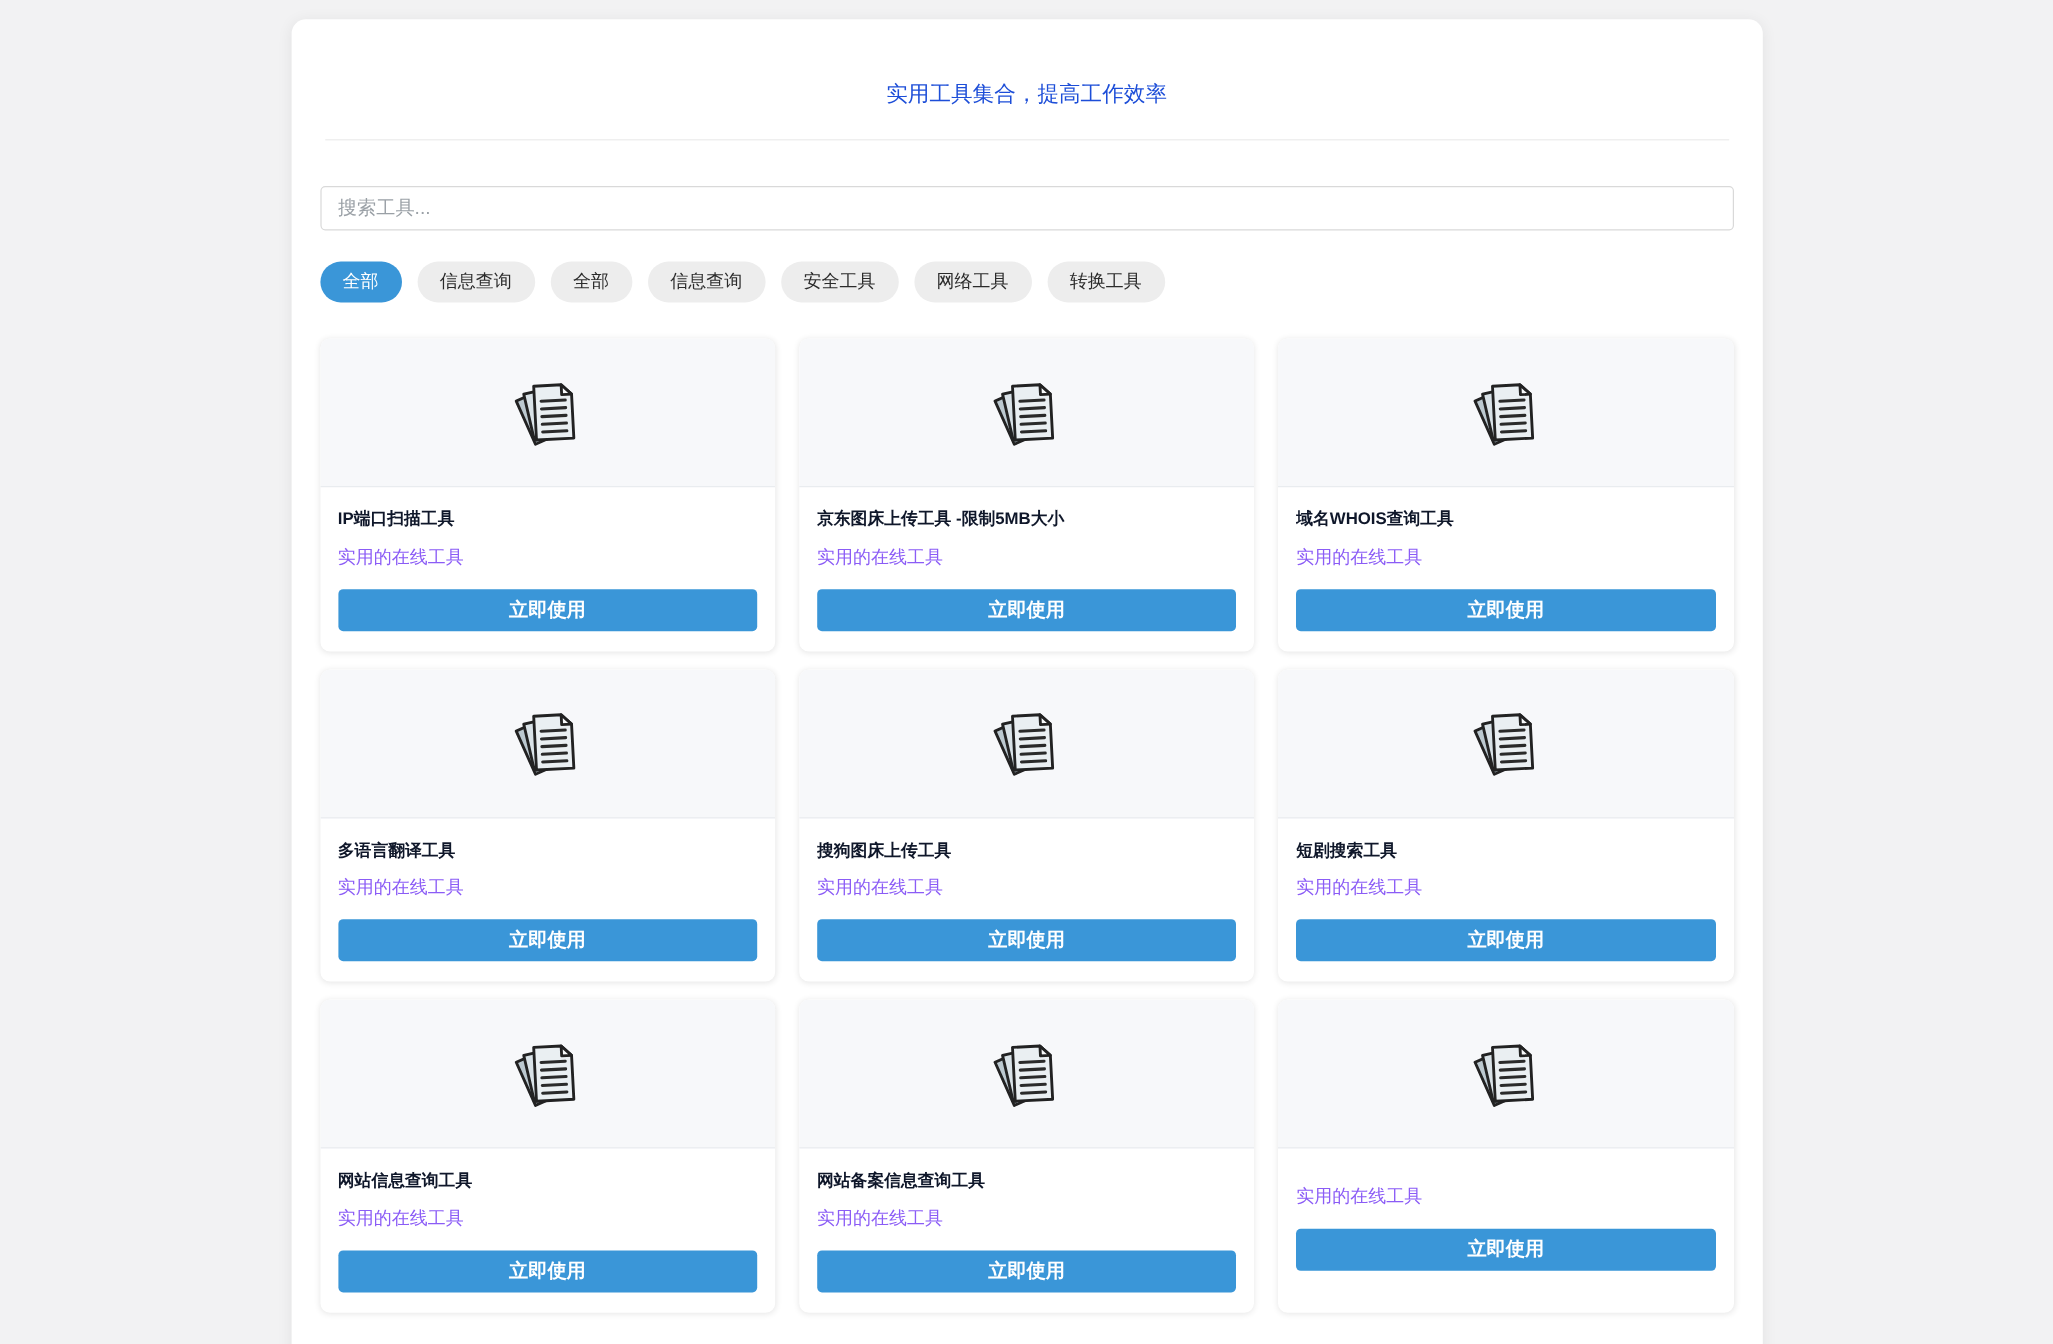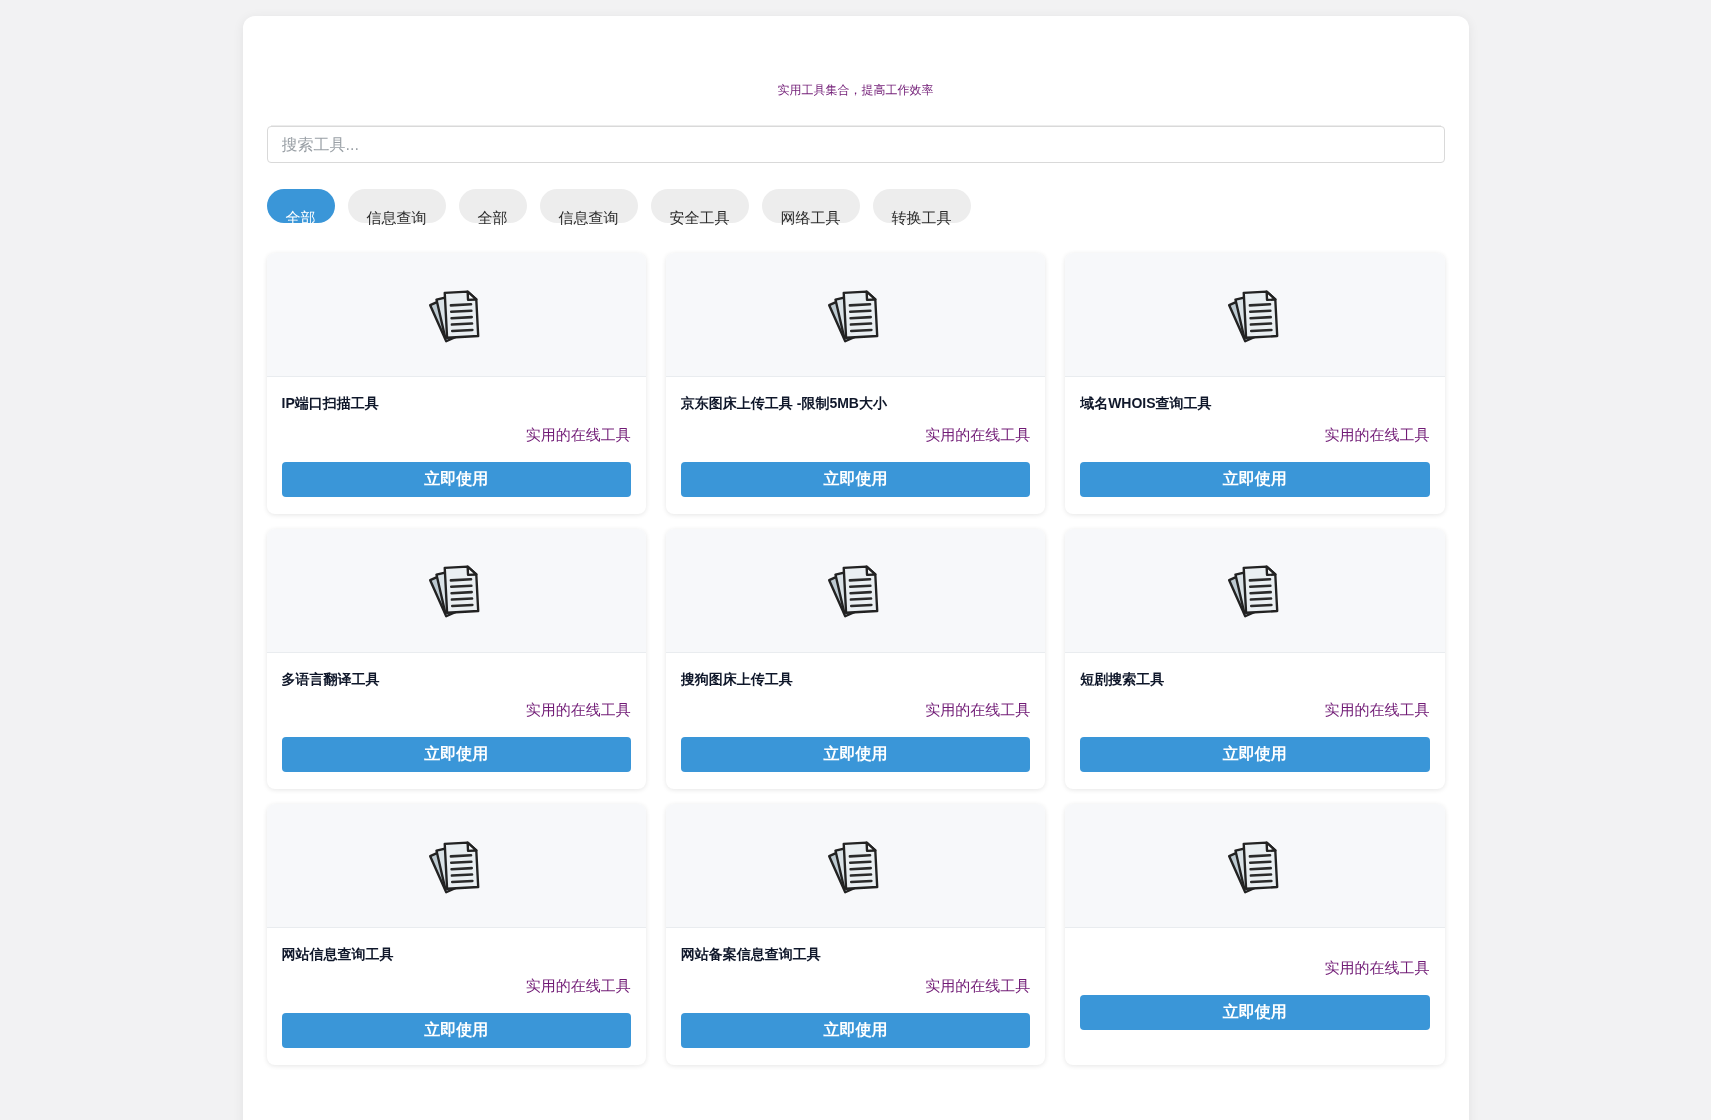--- a/index.html
+++ b/index.html
@@ -14,37 +14,37 @@
     margin:16px auto 0;
     background:#ffffff;
     border-radius:12px;
     box-shadow:0 2px 12px rgba(0,0,0,.07);
     padding:34px 24px 40px;
     min-height:1150px;
   }
   
   .header { text-align:center; }
   .page-title { font-size:36px; font-weight:bold; color:#2c3e50; letter-spacing:1px; }
-  .page-subtitle { font-size:12px; color:#701a75; margin-top:32px; }
+  .page-subtitle { font-size:18px; color:#1d4ed8; margin-top:16px; }
   .header-divider { border:none; border-top:1px solid #ececec; margin:26px 4px 0; }
   
-  .search-wrap { }
+  .search-wrap { margin-top:38px; }
   .search-input {
     width:100%; height:37px;
     border:1px solid #d9d9d9; border-radius:4px;
     padding:0 14px; font-size:16px; color:#333;
     font-family:inherit; outline:none; background:#fff;
   }
   .search-input::placeholder { color:#9aa0a6; }
   
   .filters { margin-top:26px; display:flex; gap:13px; align-items:center; }
   .pill {
     background:#ededed; color:#2b2b2b;
     border:none; border-radius:17px;
-    padding:12px 19px; height:34px; line-height:34px;
+    padding:0 19px; height:34px; line-height:34px;
     font-size:15px; font-family:inherit; cursor:pointer; white-space:nowrap;
   }
   .pill.active { background:#3a96d8; color:#ffffff; }
   
   .grid {
     margin-top:30px;
     display:grid;
     grid-template-columns:repeat(3,1fr);
     gap:15px 20px;
   }
@@ -56,21 +56,21 @@
   }
   .card-media {
     height:124px;
     background:#f7f8fa;
     border-bottom:1px solid #e9ecef;
     display:flex; align-items:center; justify-content:center;
   }
   .doc-svg { width:66px; height:66px; }
   .card-body { padding:18px 15px 17px; }
   .card-title { font-size:14px; font-weight:bold; color:#0f172a; line-height:1.25; white-space:nowrap; overflow:hidden; }
-  .card-desc { font-size:15px; color:#701a75; margin-top:13px;text-align:right; }
+  .card-desc { font-size:15px; color:#8b5cf6; margin-top:13px; }
   .card-button {
     margin-top:17px; width:100%; height:35px;
     background:#3a96d8; color:#ffffff;
     border:none; border-radius:4px;
     font-size:16px; font-weight:bold; font-family:inherit;
     cursor:pointer;
   }
 </style>
 </head>
 <body>

